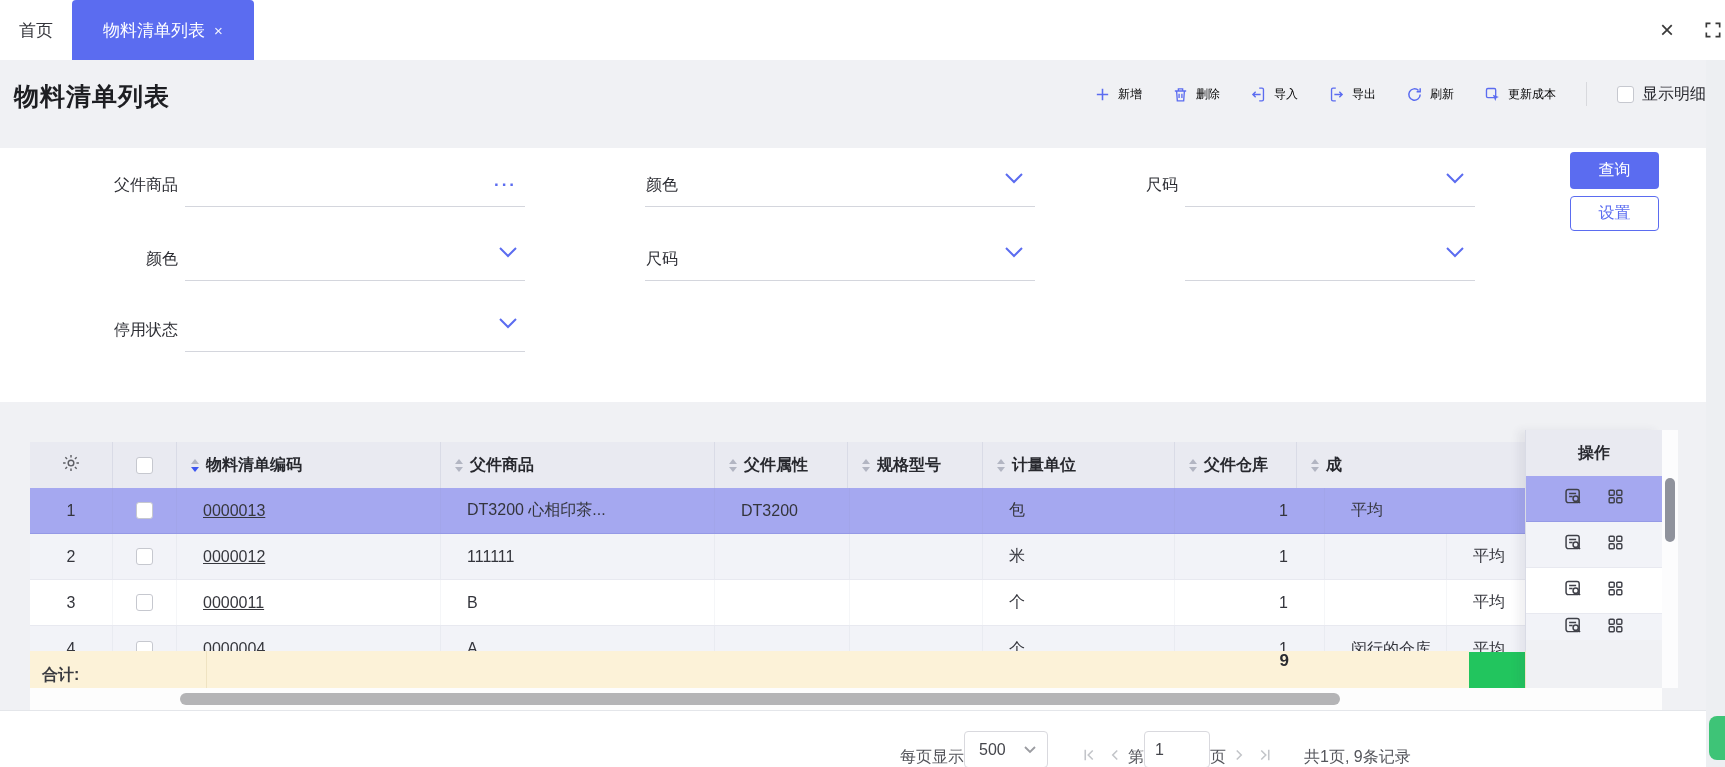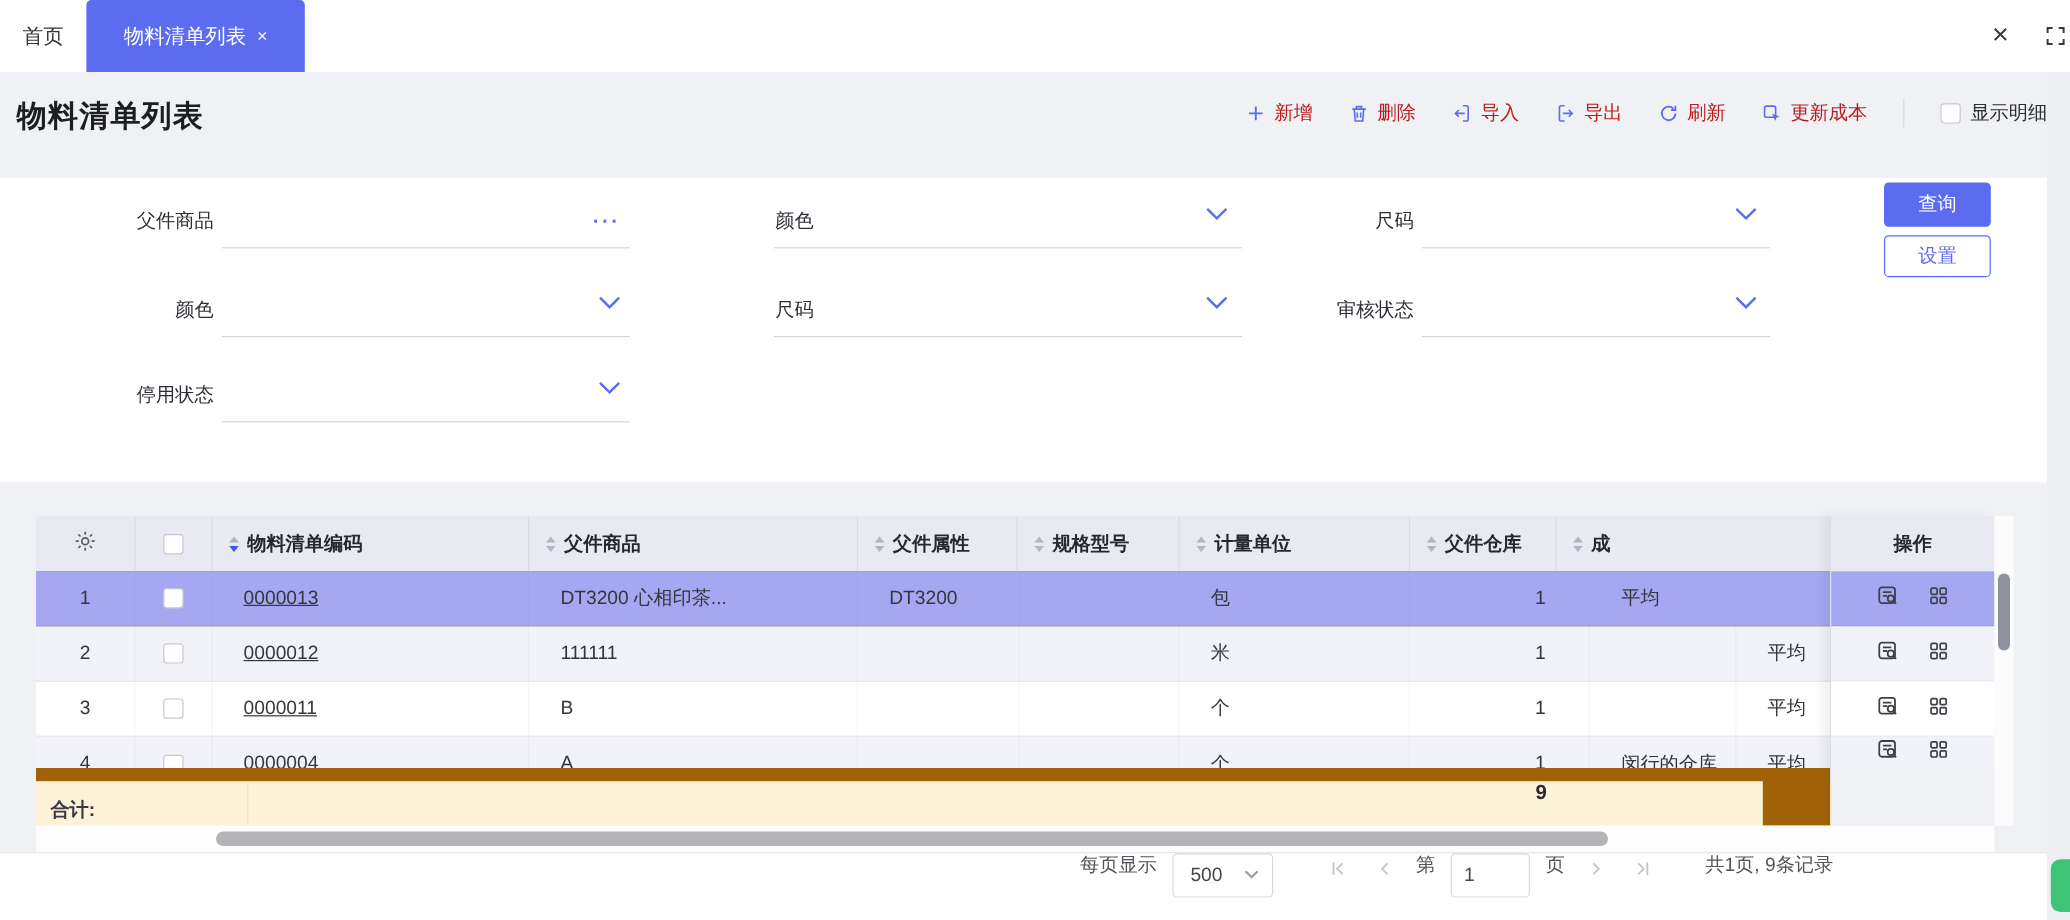--- a/index.html
+++ b/index.html
@@ -12,41 +12,41 @@
   .tab-home { position:absolute; left:0; top:0; width:72px; height:60px; display:flex; align-items:center; justify-content:center; font-size:17px; color:#33343a; cursor:pointer; }
   .tab-active { position:absolute; left:72px; top:0; width:182px; height:60px; background:var(--accent); color:#fff; display:flex; align-items:center; justify-content:center; gap:9px; font-size:17px; border-radius:4px 4px 0 0; }
   .tab-active .x { font-size:15px; opacity:.92; cursor:pointer; }
   .win-ico { position:absolute; top:14px; width:34px; height:32px; display:flex; align-items:center; justify-content:center; cursor:pointer; color:#3a3a3a; }
   .win-close { left:1650px; font-size:24px; font-weight:300; }
   .win-expand { left:1696px; }
 
   
   .page-title { position:absolute; left:14px; top:80px; font-size:25px; font-weight:600; color:#1d1e22; letter-spacing:1px; }
   .toolbar { position:absolute; right:19px; top:82px; display:flex; align-items:center; gap:30px; }
-  .tbtn { display:flex; align-items:center; gap:7px; font-size:16px; color:#b91c1c; cursor:pointer; white-space:nowrap; }
+  .tbtn { display:flex; align-items:center; gap:7px; font-size:12px; color:#000000; cursor:pointer; white-space:nowrap; }
   .tbtn svg { display:block; }
   .tb-divider { width:1px; height:24px; background:#d8d9dd; }
   .chk-group { display:flex; align-items:center; gap:8px; font-size:16px; color:#2c2d33; cursor:pointer; }
   .cb { width:17px; height:17px; border:1px solid #c6c8cf; border-radius:3px; background:#fff; display:inline-block; flex:none; }
 
   
   .filter-panel { position:absolute; left:0; top:148px; width:1706px; height:254px; background:#ffffff; }
   .flabel { position:absolute; font-size:16px; color:#2d2e34; line-height:44px; top:0; text-align:right; }
   .funder { position:absolute; bottom:0; border-bottom:1px solid #d4d6dd; height:44px; cursor:text; }
   .fctrl { position:absolute; bottom:8px; cursor:pointer; }
   .dots { color:var(--accent); font-weight:700; font-size:17px; letter-spacing:2px; line-height:10px; }
 
   .btn-query { position:absolute; left:1570px; top:152px; width:89px; height:37px; background:var(--accent); color:#fff; font-size:16px; border:none; border-radius:4px; cursor:pointer; }
   .btn-settings { position:absolute; left:1570px; top:196px; width:89px; height:35px; background:#fff; color:var(--accent); font-size:16px; border:1px solid var(--accent); border-radius:4px; cursor:pointer; }
 
   .collapse-btn { position:absolute; left:765px; top:366px; width:196px; height:32px; background:#eef0f2; border:none; border-radius:4px; display:flex; align-items:center; justify-content:center; gap:8px; font-size:15px; color:#4d4f55; cursor:pointer; }
 
   
   .table { position:absolute; left:30px; top:430px; width:1648px; height:280px; }
-  .scrollwrap { position:absolute; left:0; top:0; width:1495px; height:258px; overflow:hidden; background:#a16207; }
+  .scrollwrap { position:absolute; left:0; top:12px; width:1495px; height:258px; overflow:hidden; background:#22c55e; }
   .grid { width:1537px; }
   .trow { display:flex; width:1537px; height:46px; border-bottom:1px solid #e8e9f0; background:#fff; }
   .trow.alt { background:#f2f3f8; }
   .trow.sel { background:var(--selrow); border-bottom-color:#9599e6; }
   .trow.clip { height:26px; overflow:hidden; border-bottom:none; }
   .trow.clip .td { height:46px; }
   .thead { display:flex; width:1537px; height:46px; background:var(--headbg); }
   .th { display:flex; align-items:center; padding-left:14px; font-weight:700; font-size:16px; color:#27282e; border-right:1px solid #d9dbe6; cursor:pointer; }
   .th.center { justify-content:center; padding-left:0; }
   .td { display:flex; align-items:center; padding-left:26px; font-size:16px; color:#34353c; border-right:1px solid rgba(130,134,160,0.08); white-space:nowrap; overflow:hidden; }
@@ -76,21 +76,21 @@
   .ops-row.alt { background:#f2f3f8; }
   .ops-row.sel { background:var(--selrow); border-bottom-color:#9599e6; }
   .ops-row.clip { height:26px; overflow:hidden; border-bottom:none; }
   .ops-row svg { cursor:pointer; flex:none; }
 
   .vscroll { position:absolute; left:1632px; top:0; width:16px; height:258px; background:#fcfcfd; }
   .vthumb { position:absolute; left:3px; top:48px; width:10px; height:64px; background:#8f929c; border-radius:5px; cursor:grab; }
 
   
   .pagebar { position:absolute; left:0; top:710px; width:1706px; height:57px; background:#fff; border-top:1px solid #e4e6ea; }
-  .pager { position:absolute; left:900px; top:0; height:57px; display:flex; align-items:flex-start; gap:13px; font-size:16px; color:#54555b; }
+  .pager { position:absolute; left:900px; top:0; height:57px; display:flex; align-items:flex-end; gap:0; font-size:16px; color:#54555b; }
   .sel-box { width:84px; height:37px; border:1px solid #d9d9de; border-radius:4px; background:#fff; display:flex; align-items:center; justify-content:space-between; padding:0 10px 0 14px; cursor:pointer; color:#45464c; }
   .pg-ico { width:26px; height:26px; display:flex; align-items:center; justify-content:center; cursor:pointer; }
   .pg-input { width:66px; height:37px; border:1px solid #d9d9de; border-radius:4px; padding:0 10px; font-size:16px; color:#45464c; font-family:inherit; }
   .pg-gap-l { margin-left:28px; } .pg-gap-r { margin-left:26px; }
 
   .right-gutter { position:absolute; left:1706px; top:60px; width:19px; height:707px; background:#edeff2; }
   .green-tag { position:absolute; left:1709px; top:716px; width:16px; height:44px; background:var(--green); border-radius:8px 0 0 8px; cursor:pointer; }
 </style>
 </head>
 <body>
@@ -201,21 +201,20 @@
     <div class="fctrl" style="left:1003px;top:97px"><svg width="22" height="14" viewBox="0 0 22 14" fill="none" stroke="#5b6cf0" stroke-width="2">
           <path d="M3 3l8 8 8-8"></path>
         </svg></div>
 
     <div class="flabel" style="left:1000px;width:178px;top:15px">尺码</div>
     <div class="funder" style="left:1185px;width:290px;top:15px"></div>
     <div class="fctrl" style="left:1444px;top:23px"><svg width="22" height="14" viewBox="0 0 22 14" fill="none" stroke="#5b6cf0" stroke-width="2">
           <path d="M3 3l8 8 8-8"></path>
         </svg></div>
 
-    <div class="flabel" style="left:1000px;width:178px;top:89px">审核状态</div>
     <div class="funder" style="left:1185px;width:290px;top:89px"></div>
     <div class="fctrl" style="left:1444px;top:97px"><svg width="22" height="14" viewBox="0 0 22 14" fill="none" stroke="#5b6cf0" stroke-width="2">
           <path d="M3 3l8 8 8-8"></path>
         </svg></div>
 
     <button class="collapse-btn">
       <span><svg width="16" height="16" viewBox="0 0 24 24" fill="none" stroke="#55565c" stroke-width="2.2">
             <path d="M5 12l7-6 7 6M5 19l7-6 7 6"></path>
           </svg></span>
       <span>收起更多条件</span>

